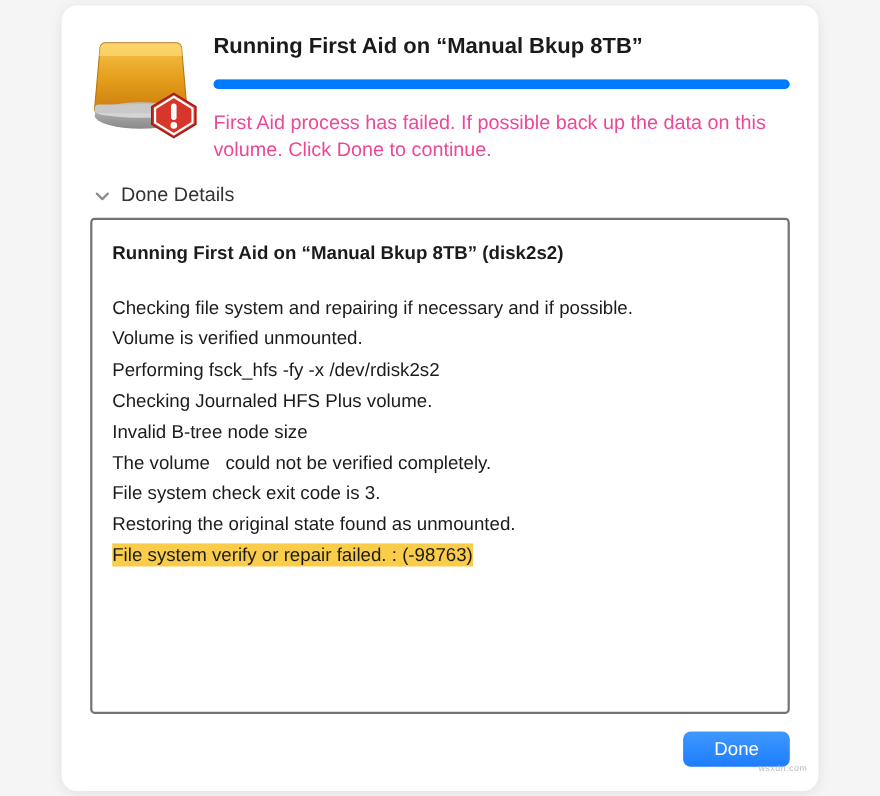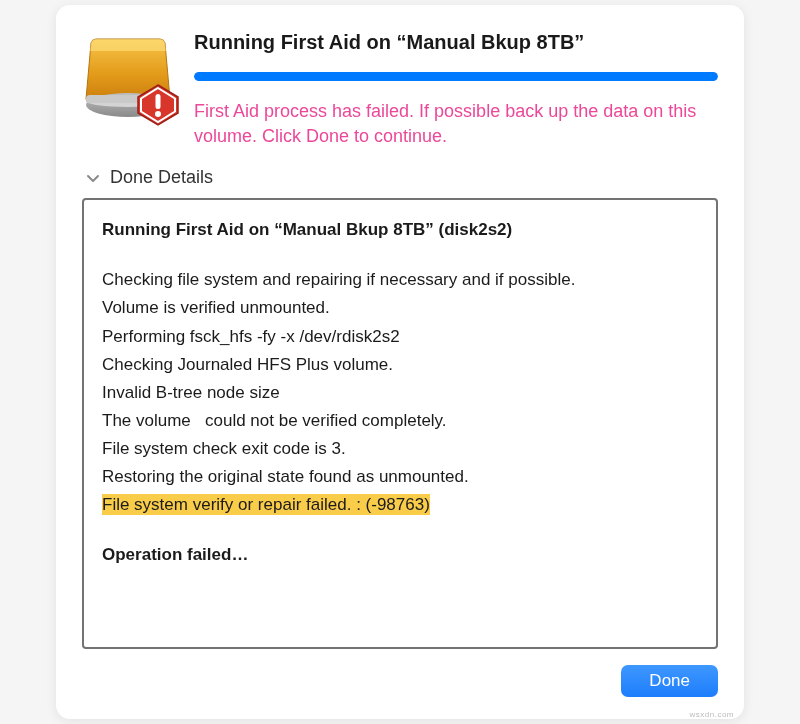--- a/index.html
+++ b/index.html
@@ -123,21 +123,21 @@
       border: none;
       border-radius: 7px;
       padding: 6px 28px;
       font-size: 17px;
       font-weight: 500;
       cursor: pointer;
     }
     .watermark {
       position: absolute;
       right: 10px;
-      bottom: 0;
+      bottom: 16px;
       font-size: 8px;
       color: #bbb;
       letter-spacing: 0.5px;
     }
   </style>
 </head>
 <body>
 
 <div class="dialog">
 
@@ -193,21 +193,20 @@
     <div class="details-title">Running First Aid on “Manual Bkup 8TB” (disk2s2)</div>
     <div class="log-line">Checking file system and repairing if necessary and if possible.</div>
     <div class="log-line">Volume is verified unmounted.</div>
     <div class="log-line">Performing fsck_hfs -fy -x /dev/rdisk2s2</div>
     <div class="log-line">Checking Journaled HFS Plus volume.</div>
     <div class="log-line">Invalid B-tree node size</div>
     <div class="log-line">The volume   could not be verified completely.</div>
     <div class="log-line">File system check exit code is 3.</div>
     <div class="log-line">Restoring the original state found as unmounted.</div>
     <div><span class="highlight">File system verify or repair failed. : (-98763)</span></div>
-    <div class="operation-failed">Operation failed…</div>
   </div>
 
   <div class="footer">
     <button class="done-btn">Done</button>
   </div>
 
   <div class="watermark">wsxdn.com</div>
 </div>
 
 </body></html>

